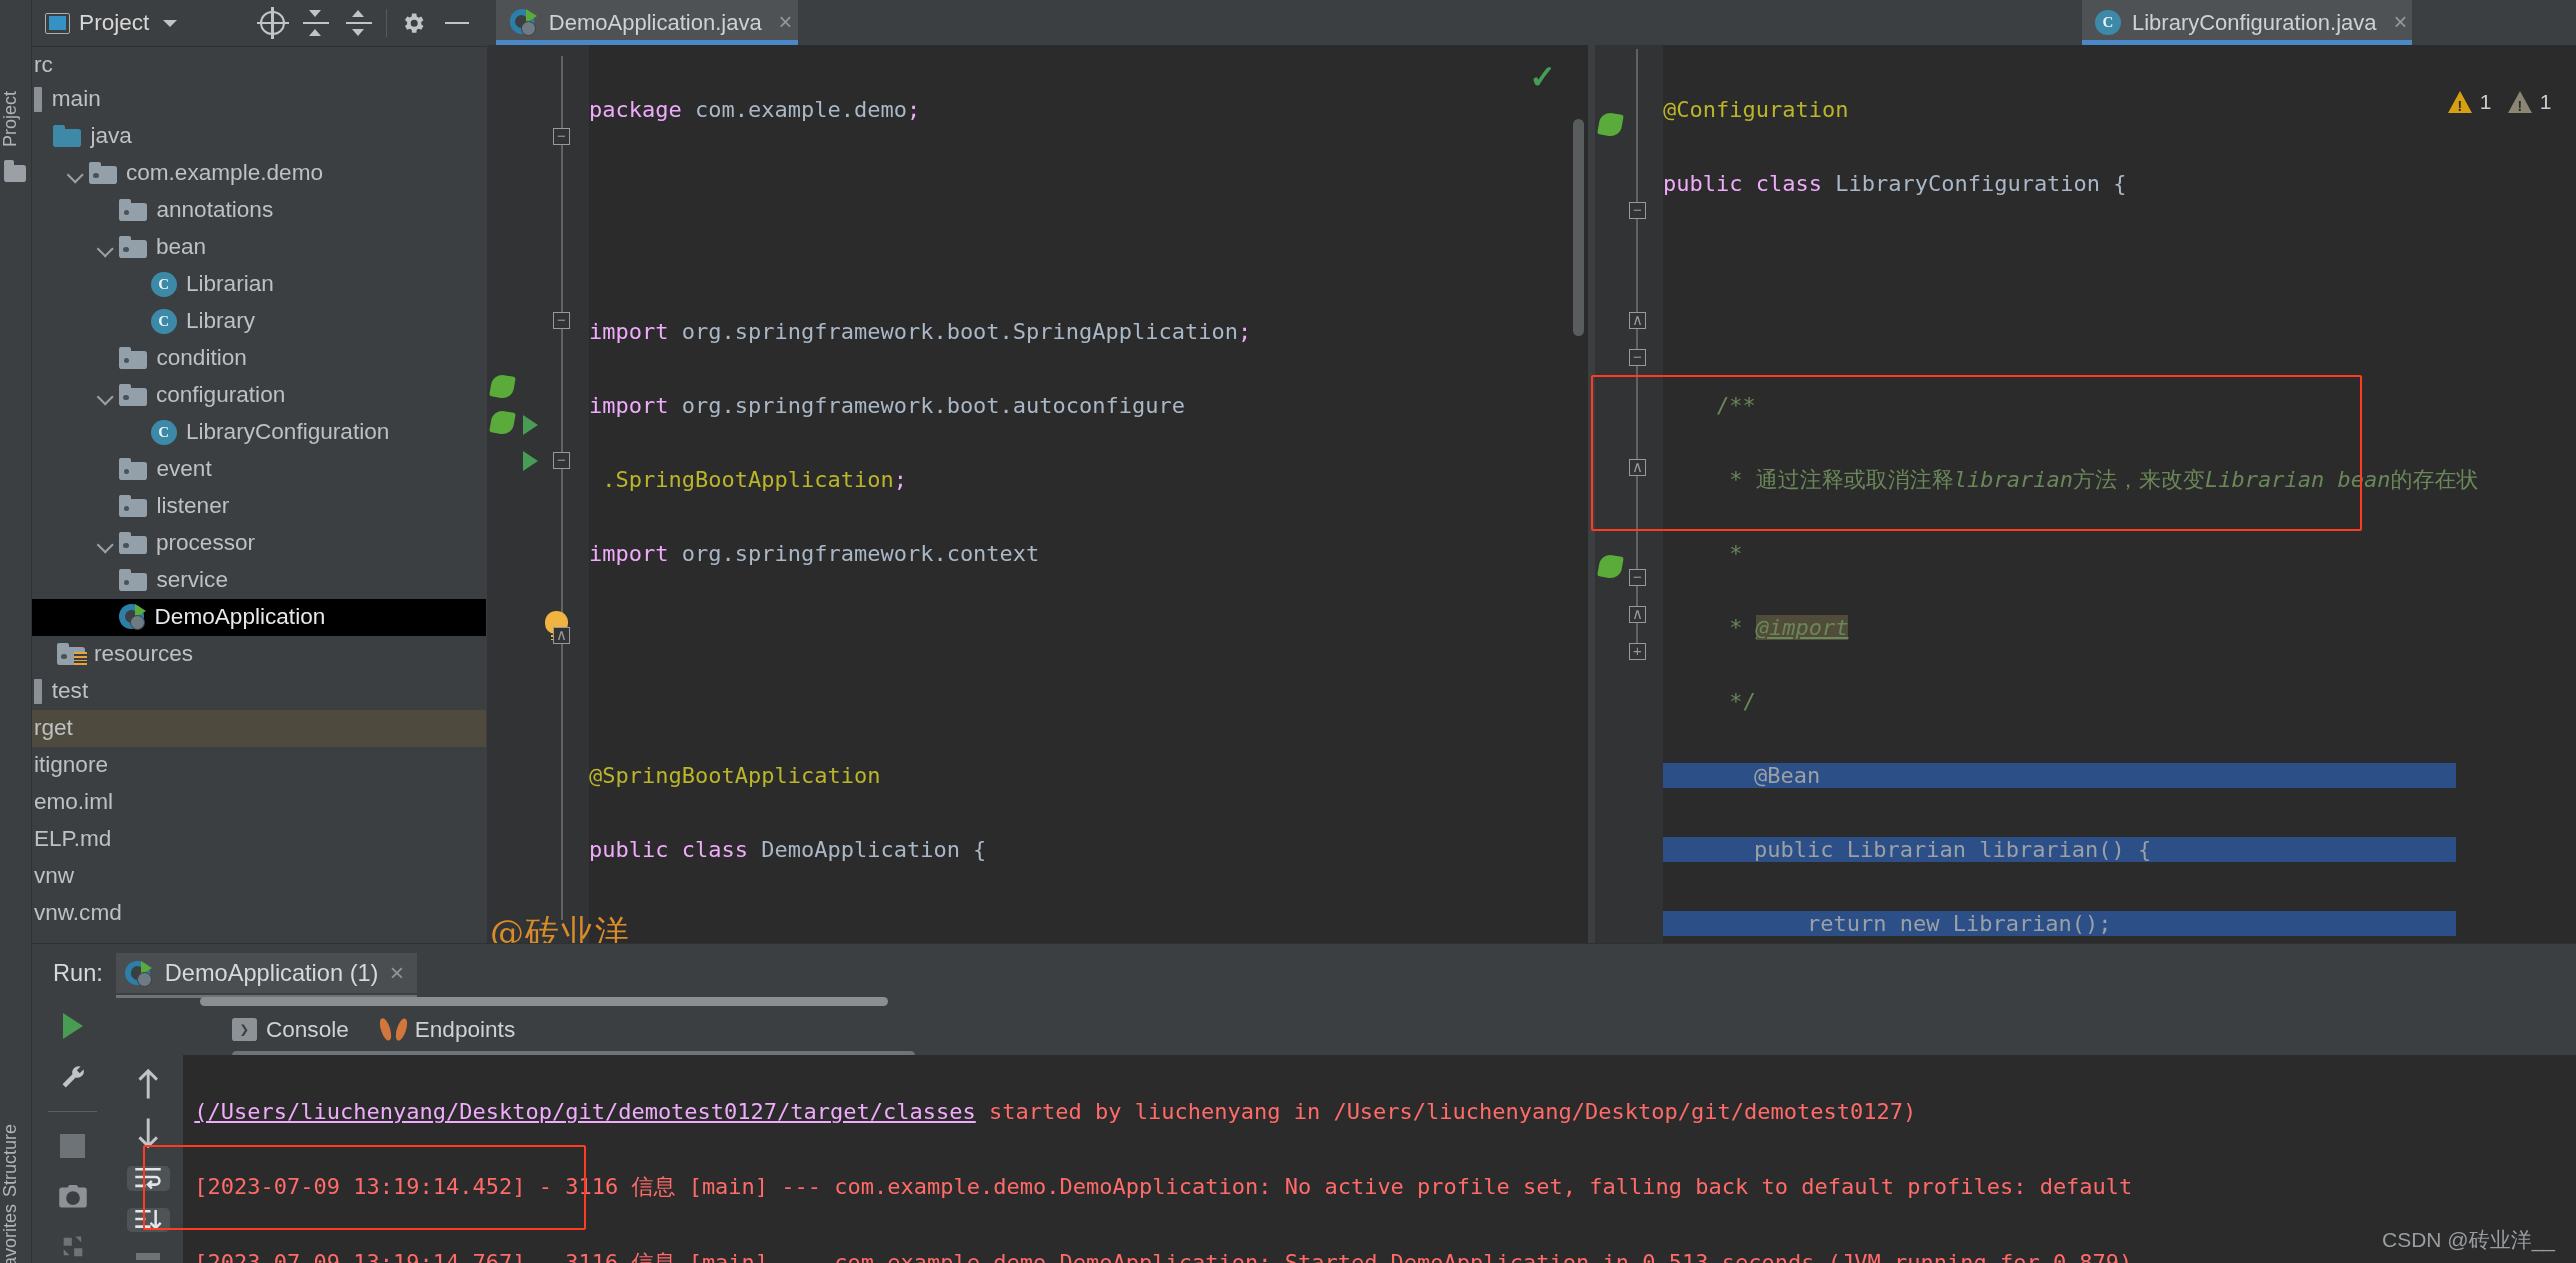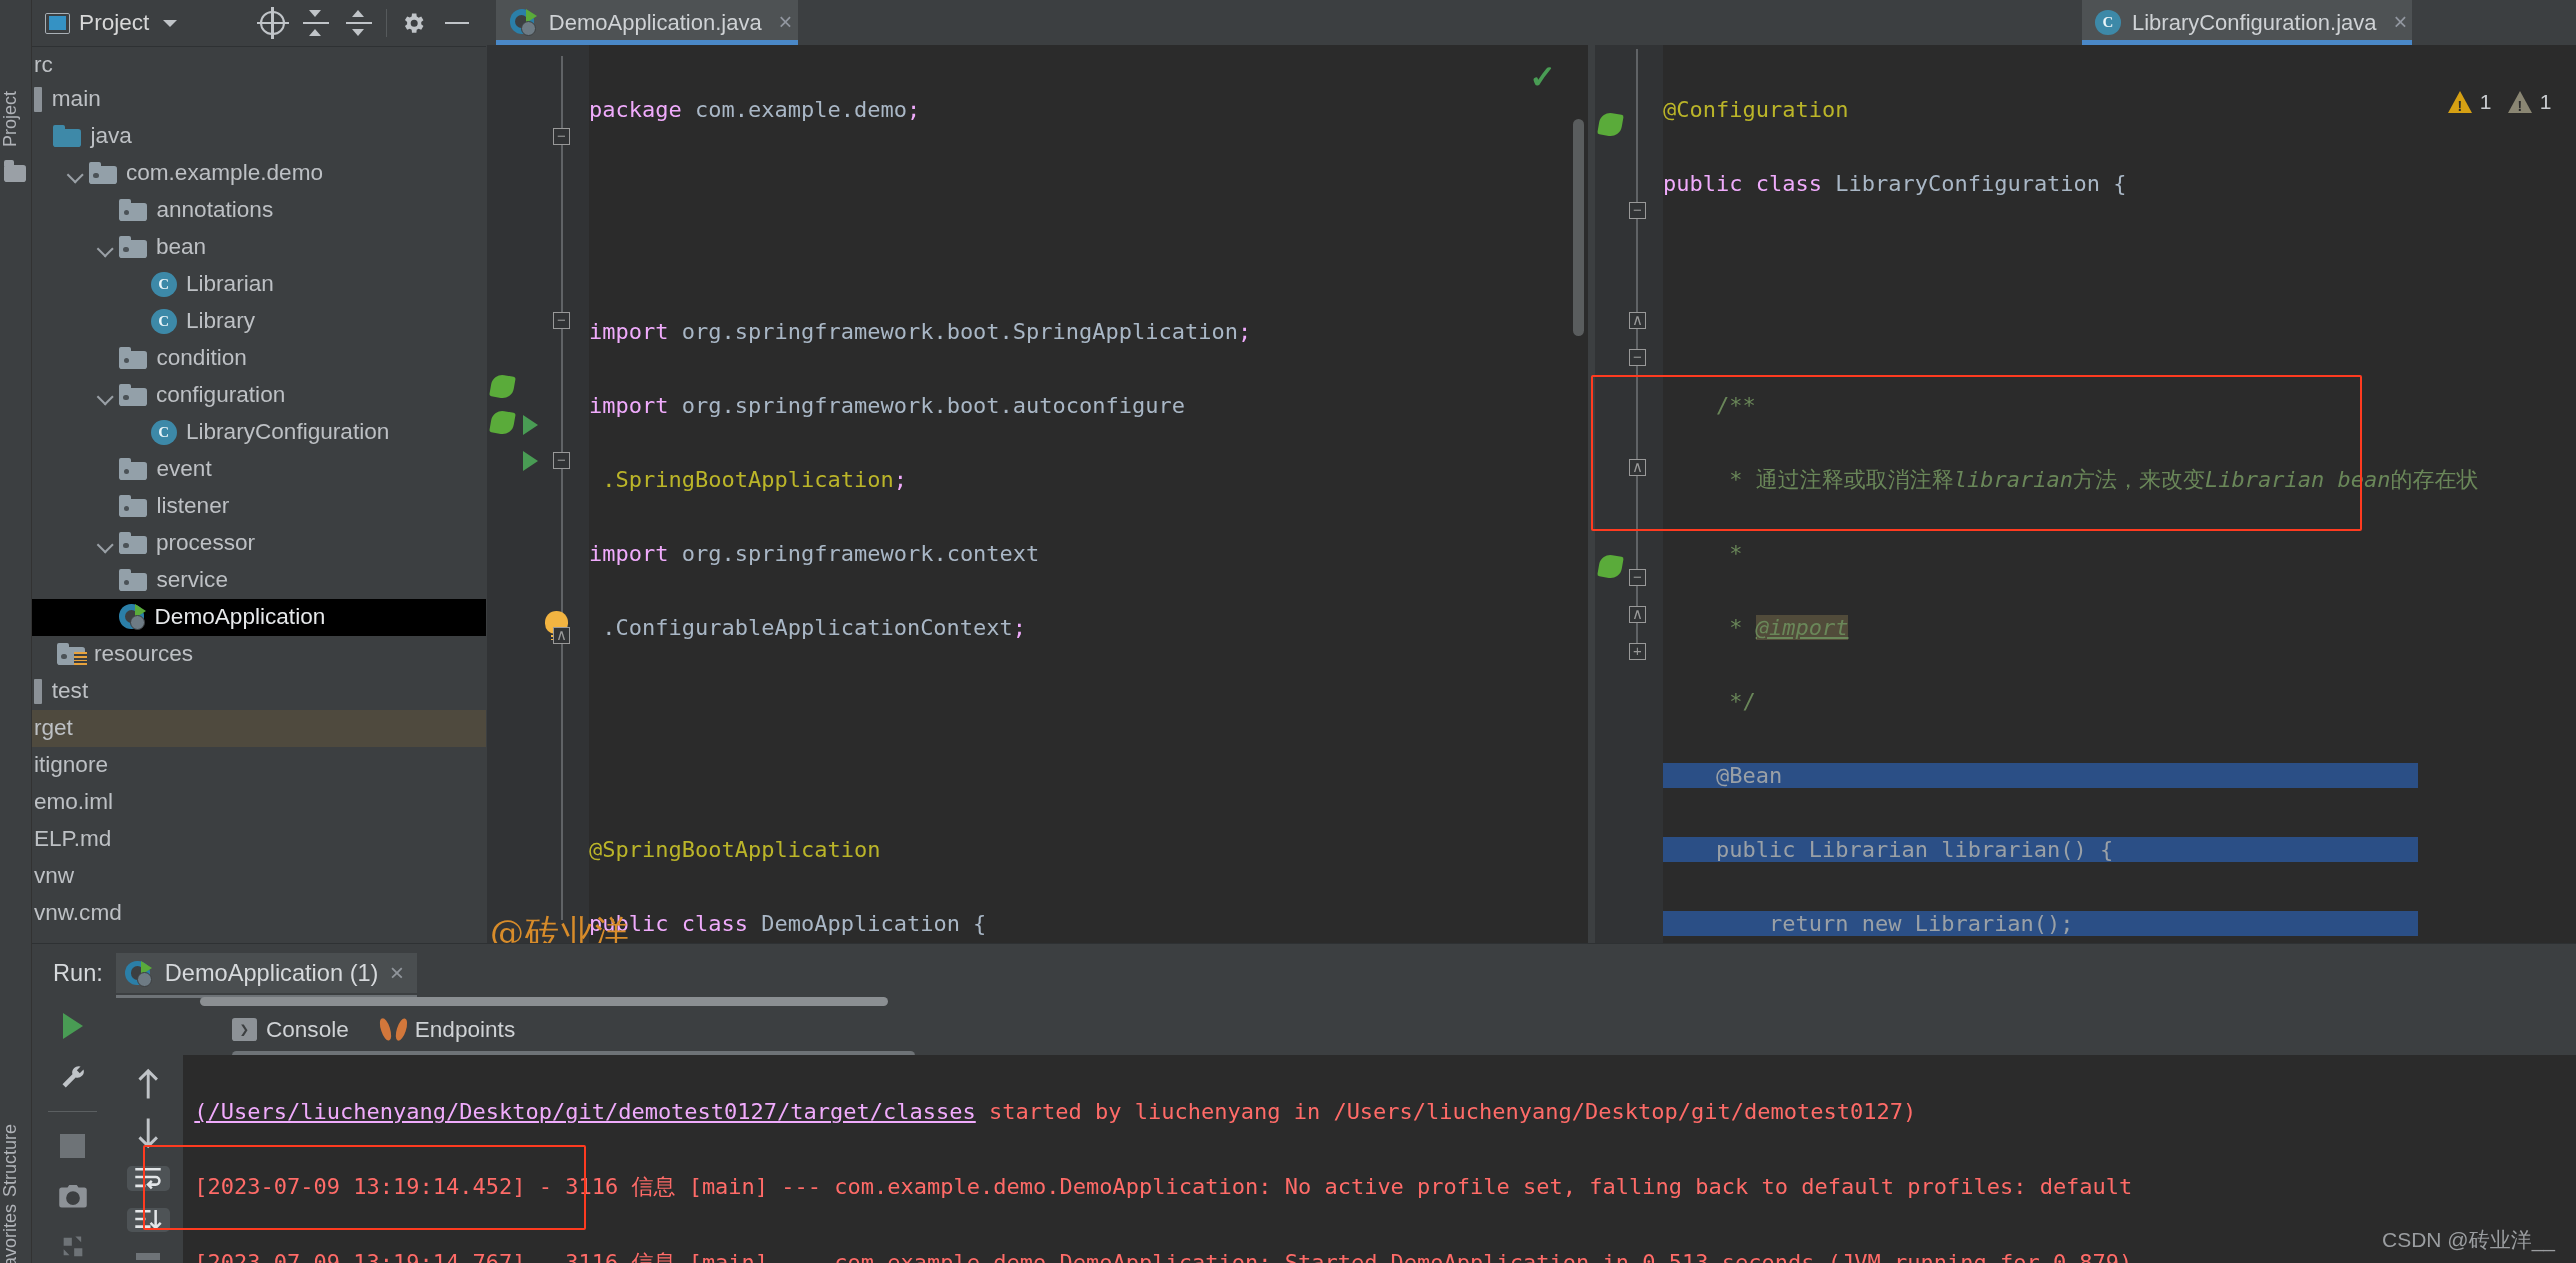--- a/index.html
+++ b/index.html
@@ -157,21 +157,21 @@
   .code {
     position: absolute; left: 102px; top: 0; right: 0; height: 100%;
     font-family: "DejaVu Sans Mono", monospace; font-size: 22px; line-height: 37px;
     color: #a9b7c6; white-space: pre; padding-top: 9.4px; overflow: hidden;
   }
   .code.r { left: 68px; }
   .ln { height: 37px; white-space: pre; }
   .kw { color: #f0abfc; }
   .anno { color: #bbb529; }
   .str { color: #6a8759; }
-  .sel-blue { background: #2b4f86; color:#9aa0a6; }
+  .sel-blue { background: #2b4f86; color:#9aa0a6;padding-left:38px; }
 
   
   .redline {
     position:absolute; border:2.8px solid #ff3b20; border-radius:1.9px;
   }
 
   
   .fmark{ position:absolute; width:17px;height:17px;border:1.5px solid #999; color:#999;
      font-size:15px; line-height:14px; text-align:center; background:#313335;}
   .gline{ position:absolute; width:1.5px; background:#606366;}
@@ -486,21 +486,20 @@
       <div class="fmark" style="left:66px; top:582px;">∧</div>
     </div>
     <div class="code">
 <div class="ln"><span class="kw">package</span> com.example.demo<span class="kw">;</span></div>
 <div class="ln"></div>
 <div class="ln"></div>
 <div class="ln"><span class="kw">import</span> org.springframework.boot.SpringApplication<span class="kw">;</span></div>
 <div class="ln"><span class="kw">import</span> org.springframework.boot.autoconfigure</div>
 <div class="ln"> <span class="anno">.SpringBootApplication</span><span class="kw">;</span></div>
 <div class="ln"><span class="kw">import</span> org.springframework.context</div>
-<div class="ln"> .ConfigurableApplicationContext<span class="kw">;</span></div>
 <div class="ln"></div>
 <div class="ln"></div>
 <div class="ln"><span class="anno">@SpringBootApplication</span></div>
 <div class="ln"><span class="kw">public class</span> DemoApplication {</div>
 
 
 
 
 
 

